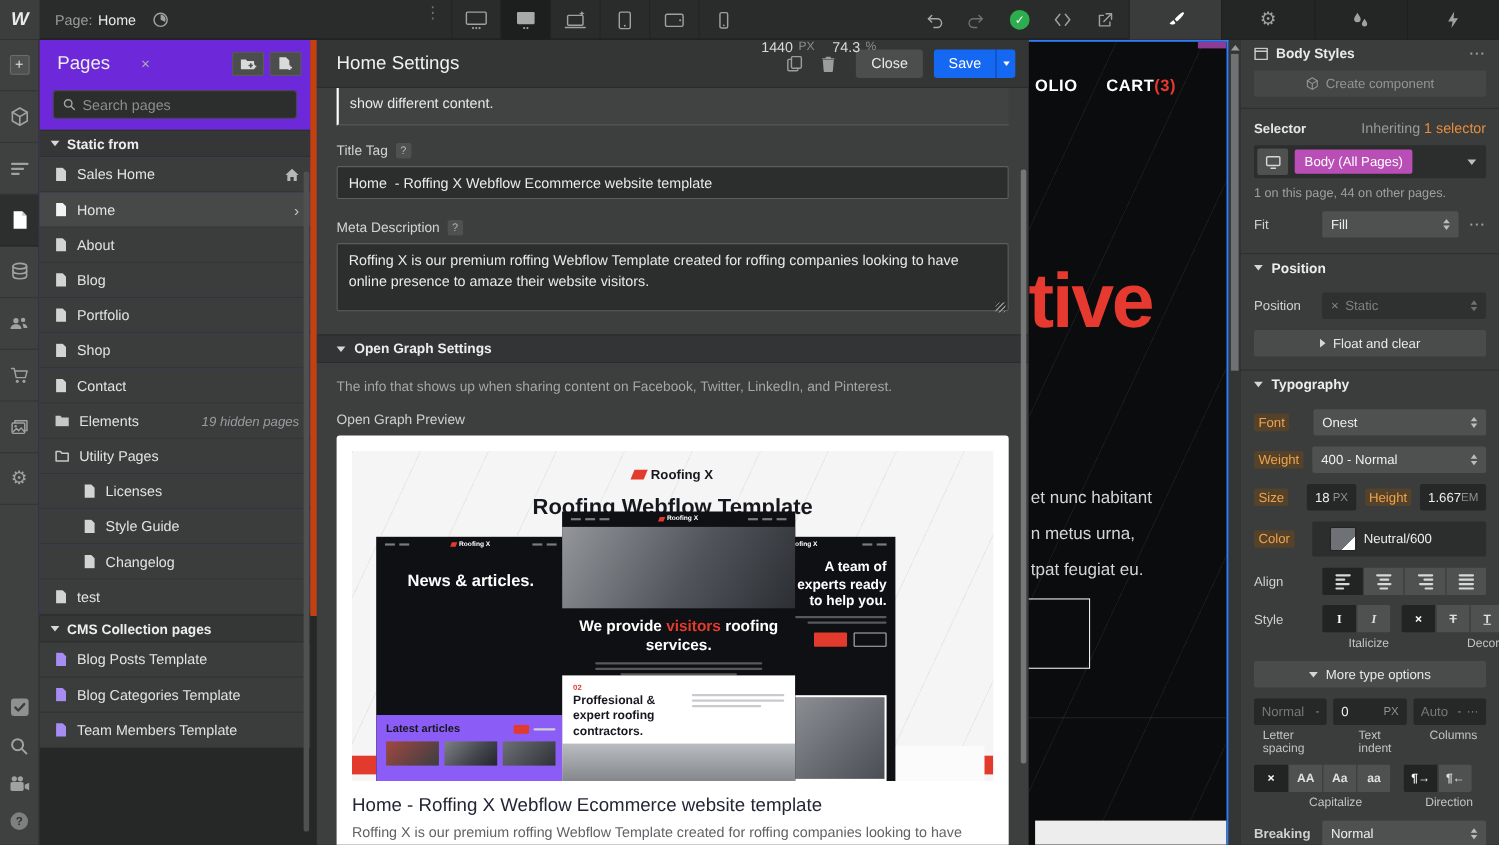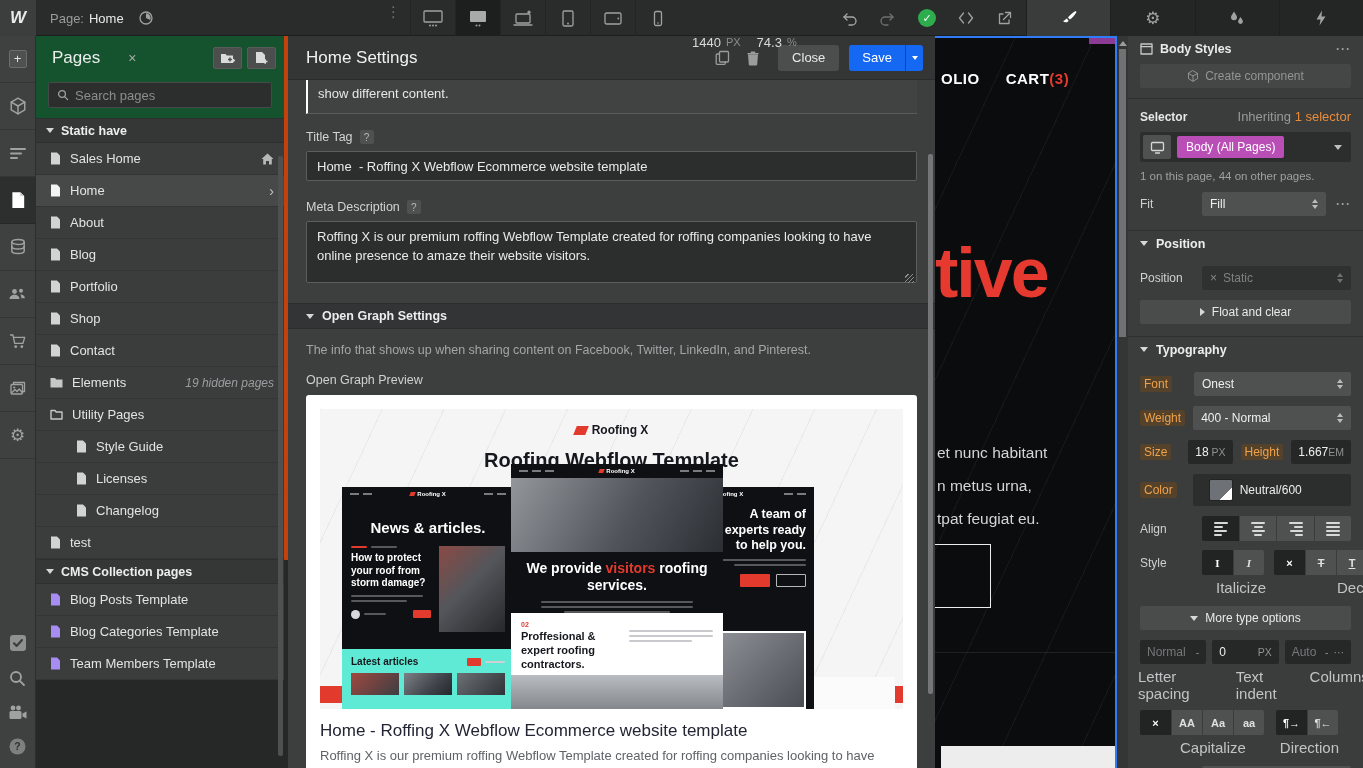--- a/index.html
+++ b/index.html
@@ -28,21 +28,21 @@
   .tb-right{position:absolute;right:0;top:0;height:36px;width:337px;background:#242525;display:flex;}
   .tb-rcell{flex:1;display:flex;align-items:center;justify-content:center;border-left:1px solid #1e1f1f;}
   .tb-rcell.active{background:#3a3b3b;}
   
   #rail{position:absolute;left:0;top:36px;width:36px;height:732px;background:#3f4040;border-right:1px solid #2c2d2d;display:flex;flex-direction:column;}
   .rcell{height:47px;display:flex;align-items:center;justify-content:center;border-bottom:1px solid #343535;}
   .rcell.active{background:#2d2e2e;border-bottom:1px solid #262727;}
   .addbox{width:18px;height:18px;background:#4f5050;border:1px solid #6b6c6c;border-radius:2px;color:#e4e5e5;font-size:13px;line-height:16px;text-align:center;}
   .rail-bottom{margin-top:auto;display:flex;flex-direction:column;align-items:center;gap:16px;padding-bottom:12px;}
   
-  #pages{position:absolute;left:36px;top:36px;width:252px;height:524px;background:#14532d;border-right:4px solid #c2410c;}
+  #pages{position:absolute;left:36px;top:36px;width:252px;height:524px;background:#6d28d9;border-right:6px solid #c2410c;}
   .pg-head{height:44px;display:flex;align-items:center;padding:0 8px 0 16px;}
   .pg-title{font-size:17px;color:#eceded;}
   .pg-x{margin-left:28px;color:#a9abab;font-size:14px;}
   .pg-btns{margin-left:auto;display:flex;gap:5px;}
   .pg-btn{width:29px;height:22px;background:#4c4d4d;border:1px solid #5a5b5b;border-radius:2px;display:flex;align-items:center;justify-content:center;}
   .searchwrap{margin:2px 12px 10px 12px;height:26px;background:#2c2d2d;border:1px solid #474848;border-radius:3px;display:flex;align-items:center;padding:0 8px;gap:6px;}
   .searchwrap input{flex:1;background:transparent;border:none;outline:none;color:#cfd0d0;font-size:13px;font-family:inherit;}
   .searchwrap input::placeholder{color:#8c8e8e;}
   .sec-head{height:25px;background:#353636;display:flex;align-items:center;gap:7px;padding:0 10px;border-top:1px solid #2e2f2f;border-bottom:1px solid #2e2f2f;}
   .sec-head span{font-size:12.5px;font-weight:bold;color:#eceded;}
@@ -98,21 +98,21 @@
   .mnav-logo em{font-style:normal;font-size:6px;color:#fff;font-weight:bold;}
   .gline{height:2px;background:rgba(255,255,255,.3);border-radius:1px;}
   .shotL-title{margin-top:18px;text-align:center;font-size:15px;font-weight:bold;color:#fff;}
   .shotL-cols{display:flex;margin-top:10px;padding:0 9px;gap:8px;}
   .shotL-meta{display:flex;gap:4px;align-items:center;}
   .redchip{width:18px;height:8px;background:#e23a2d;border-radius:1px;}
   .shotL-art{margin-top:4px;font-size:10px;font-weight:bold;color:#fff;line-height:1.25;}
   .avrow{display:flex;align-items:center;gap:4px;margin-top:8px;}
   .av{width:9px;height:9px;border-radius:50%;background:#d8d9da;}
   .mini-img{background:linear-gradient(135deg,#7d8186 0%,#41454b 60%,#23262b 100%);}
-  .shotL-white{position:absolute;left:0;right:0;bottom:0;height:60px;background:#5eead4;padding:7px 9px 0 9px;}
+  .shotL-white{position:absolute;left:0;right:0;bottom:0;height:60px;background:#8b5cf6;padding:7px 9px 0 9px;}
   .shotL-white .ttl{font-size:10px;font-weight:bold;color:#17181d;}
   .thumbrow{display:flex;gap:5px;margin-top:6px;}
   .thumb{flex:1;height:22px;}
   .shotC-img{height:74px;margin:0;}
   .shotC-head{padding:8px 10px 0 10px;font-size:14px;font-weight:bold;color:#fff;text-align:center;line-height:1.2;}
   .shotC-head em{font-style:normal;color:#e23a2d;}
   .btnrow{display:flex;gap:6px;justify-content:center;margin-top:8px;}
   .mini-btn-red{width:42px;height:13px;background:#e23a2d;border-radius:1px;}
   .mini-btn-out{width:42px;height:13px;border:1px solid rgba(255,255,255,.7);border-radius:1px;}
   .shotC-white{position:absolute;left:0;right:0;bottom:0;height:96px;background:#fff;padding:8px 10px 0 10px;}
@@ -176,21 +176,21 @@
   .numin.dim{color:#77787a;}
   .swatch{width:24px;height:22px;background:linear-gradient(135deg,#6e7276 70%,#fff 70%);border-radius:2px;border:1px solid #232424;}
   .colorfield{flex:1;height:24px;background:#2c2d2d;border-radius:2px;display:flex;align-items:center;gap:7px;padding:16px;}
   .colorfield span{color:#eceded;font-size:12px;}
   .tgroup{display:flex;border-radius:2px;overflow:hidden;}
   .tbtn{width:38px;height:25px;background:#4f5050;display:flex;align-items:center;justify-content:center;border-left:1px solid #3b3c3c;color:#dfe0e0;font-size:11px;font-weight:bold;}
   .tbtn:first-child{border-left:none;}
   .tbtn.active{background:#222323;color:#fff;}
   .tbtn.sm{width:31px;}
   .bars{display:flex;flex-direction:column;gap:2px;} .bars i{height:2px;background:#d7d8d8;border-radius:1px;display:block;}
-  .sublabels{display:flex;margin:4px 12px 0 10px;font-size:15px;color:#c2c3c4;gap:33px;}
+  .sublabels{display:flex;margin:4px 12px 0 20px;font-size:11px;color:#c2c3c4;gap:33px;}
   .decoT{font-size:11px;font-weight:bold;}
   .para-dir{font-size:11px;font-weight:bold;}
 </style>
 </head>
 <body>
 
 <div id="topbar">
   <div class="tb-left">
     <div class="wlogo">W</div>
     <span class="pagelbl">Page:</span>
@@ -402,21 +402,21 @@
   </div>
   <div class="searchwrap">
     <svg width="12" height="12" viewBox="0 0 12 12">
         <circle class="ico" cx="5" cy="5" r="3.4"></circle>
         <line class="ico" x1="7.6" y1="7.6" x2="10.6" y2="10.6"></line>
       </svg>
     <input placeholder="Search pages" style="">
   </div>
   <div class="sec-head">
       <i class="car"></i>
-      <span>Static have</span>
+      <span>Static from</span>
     </div>
 
   <div class="prow">
     <svg width="11" height="13" viewBox="0 0 11 13">
         <path d="M1 .5h6l3 3v9H1z" fill="#d2d3d3"></path>
       </svg>
     <span>Sales Home</span>
     <svg class="right" width="13" height="12" viewBox="0 0 13 12">
         <path class="fico" style="fill:#b6b8b8" d="M6.5.5L12.5 6h-1.7v5.5H8V8H5v3.5H2.2V6H.5z"></path>
       </svg>
@@ -468,27 +468,27 @@
   <div class="prow">
     <svg width="13" height="11" viewBox="0 0 13 11">
         <path class="ico" style="stroke:#c6c7c7;stroke-width:1.4" d="M1 10V1.5h4l1.2 1.5H12V10z"></path>
       </svg>
     <span>Utility Pages</span>
   </div>
   <div class="prow indent">
     <svg width="11" height="13" viewBox="0 0 11 13">
         <path d="M1 .5h6l3 3v9H1z" fill="#d2d3d3"></path>
       </svg>
+    <span>Licenses</span>
+  </div>
+  <div class="prow indent">
+    <svg width="11" height="13" viewBox="0 0 11 13">
+        <path d="M1 .5h6l3 3v9H1z" fill="#d2d3d3"></path>
+      </svg>
     <span>Style Guide</span>
-  </div>
-  <div class="prow indent">
-    <svg width="11" height="13" viewBox="0 0 11 13">
-        <path d="M1 .5h6l3 3v9H1z" fill="#d2d3d3"></path>
-      </svg>
-    <span>Licenses</span>
   </div>
   <div class="prow indent">
     <svg width="11" height="13" viewBox="0 0 11 13">
         <path d="M1 .5h6l3 3v9H1z" fill="#d2d3d3"></path>
       </svg>
     <span>Changelog</span>
   </div>
   <div class="prow">
     <svg width="11" height="13" viewBox="0 0 11 13">
         <path d="M1 .5h6l3 3v9H1z" fill="#d2d3d3"></path>
@@ -602,37 +602,20 @@
               <i class="dash"></i>
               <i class="dash"></i>
               <span class="mnav-logo">
                 <i></i>
                 <em>Roofing X</em>
               </span>
               <i class="dash"></i>
               <i class="dash"></i>
             </div>
           <div class="shotL-title">News &amp; articles.</div>
-          <div class="shotL-cols">
-            <div style="flex:1.1">
-              <div class="shotL-meta">
-                  <i class="gline" style="width:16px;background:#e23a2d"></i>
-                  <i class="gline" style="width:26px"></i>
-                </div>
-              <div class="shotL-art">How to protect your roof from storm damage?</div>
-              <div class="gline" style="margin-top:5px;width:90%"></div>
-              <div class="gline" style="margin-top:3px;width:70%"></div>
-              <div class="avrow">
-                  <i class="av"></i>
-                  <i class="gline" style="width:22px"></i>
-                  <i class="redchip" style="margin-left:auto"></i>
-                </div>
-            </div>
-            <div class="mini-img" style="flex:.9;height:86px;background:linear-gradient(135deg,#8a4a44 0%,#54565b 45%,#26282c 100%)"></div>
-          </div>
           <div class="shotL-white">
             <div style="display:flex;align-items:center">
                 <span class="ttl">Latest articles</span>
                 <i class="redchip" style="margin-left:auto;width:14px"></i>
                 <i class="gline" style="width:20px;background:#cfd0d2;margin-left:4px"></i>
               </div>
             <div class="thumbrow">
                 <div class="thumb mini-img" style="background:linear-gradient(135deg,#a04840,#3c3e42)"></div>
                 <div class="thumb mini-img"></div>
                 <div class="thumb mini-img" style="background:linear-gradient(135deg,#6d7176,#2e3135)"></div>

